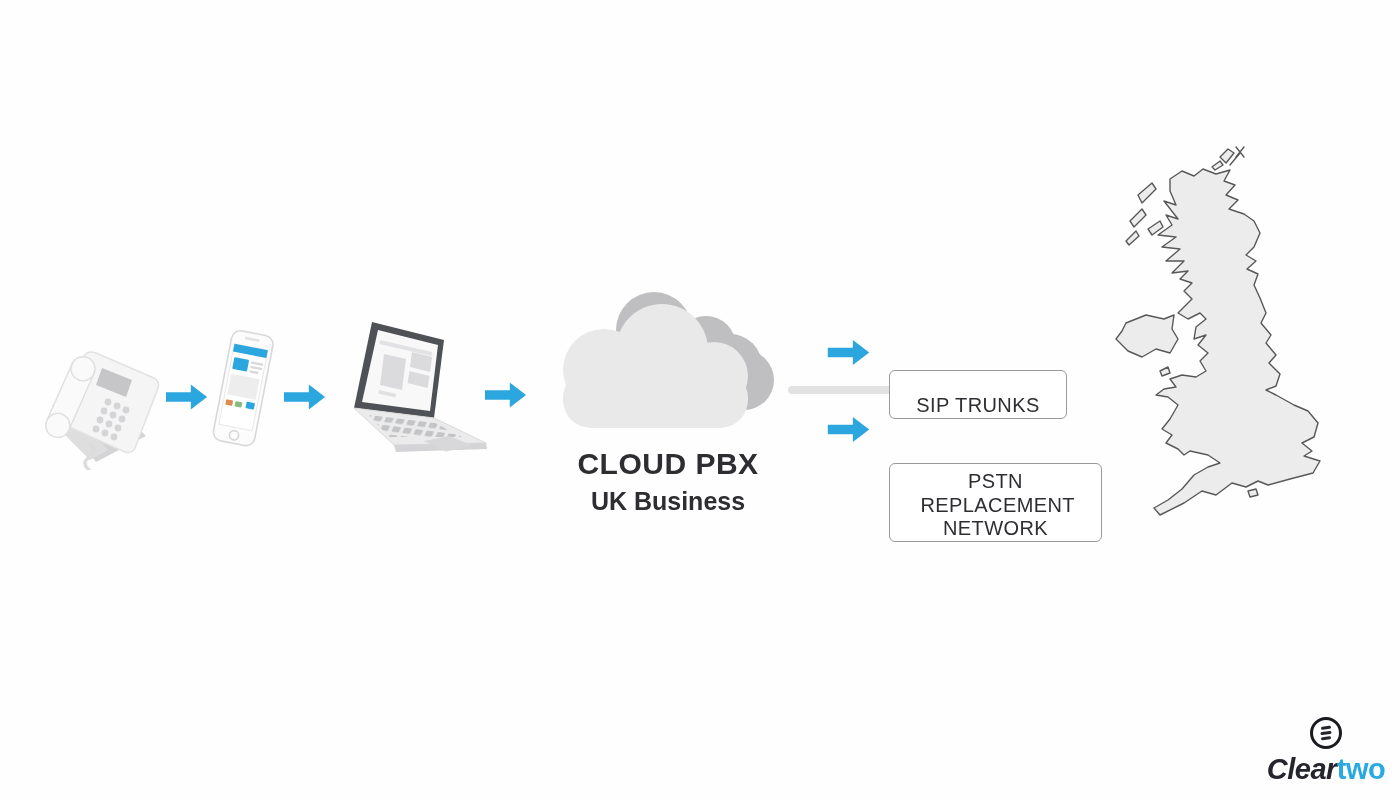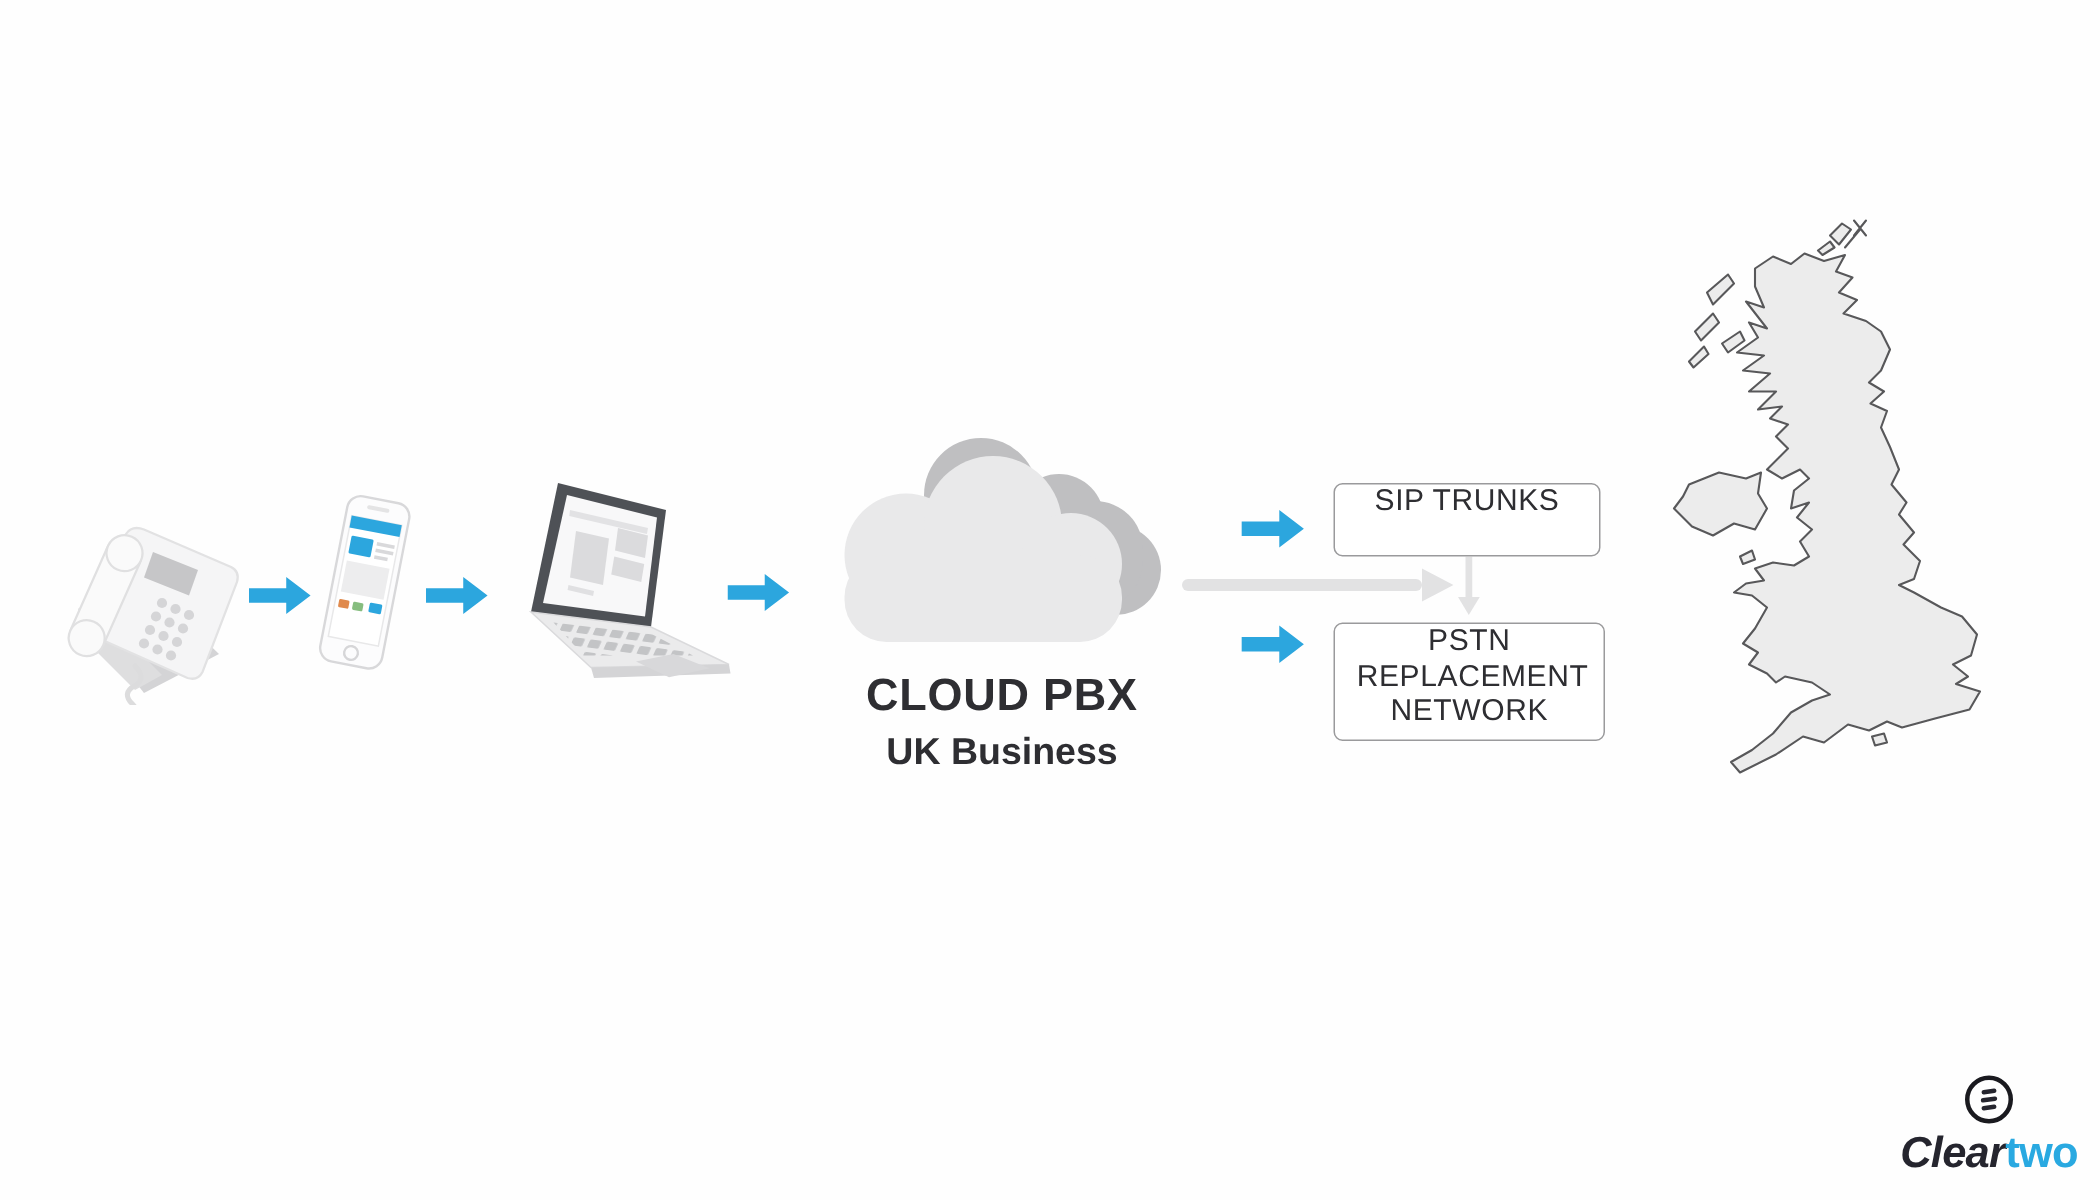--- a/index.html
+++ b/index.html
@@ -11,22 +11,22 @@
   .abs{position:absolute;}
   
   .blue-arrow svg{display:block;width:100%;height:100%;}
   .blue-arrow polygon{fill:var(--arrow-blue);}
   .gray-arrow rect{fill:var(--arrow-gray);}
   .gray-arrow polygon{fill:var(--arrow-gray);}
   
   .node-box{
     box-sizing:border-box;background:#fff;
     border:1.5px solid var(--box-border);border-radius:6px;
-    display:flex;align-items:flex-start;justify-content:center;text-align:center;
-    color:var(--text-dark);font-size:20px;letter-spacing:.4px;line-height:1.18;
+    display:flex;align-items:flex-end;justify-content:center;text-align:center;
+    color:var(--text-dark);font-size:20px;letter-spacing:.4px;line-height:1.18;margin-top:48px;
   }
   .node-box .inner{max-width:150px;}
   
   .cloud-caption{width:250px;text-align:center;color:var(--text-dark);}
   .cloud-title{font-size:30px;font-weight:bold;letter-spacing:.5px;}
   .cloud-subtitle{font-size:25px;margin-top:6px;font-weight:bold;}
   
   .logo{width:170px;text-align:center;}
   .logo-icon{display:block;margin:0 auto;}
   .logo-text{font-size:29px;font-weight:bold;letter-spacing:-.5px;margin-top:3px;}
@@ -184,21 +184,21 @@
 <div class="abs blue-arrow" style="left:822px;top:416px;width:54px;height:27px;">
   <svg viewBox="0 0 44 28">
       <polygon points="0,9 26,9 26,1 43,14 26,27 26,19 0,19"></polygon>
     </svg>
 </div>
 
 <div class="abs node-box" style="left:889px;top:322px;width:178px;height:49px;">
   <span class="inner">SIP TRUNKS</span>
 </div>
 
-<div class="abs node-box" style="left:889px;top:415px;width:181px;height:79px;">
+<div class="abs node-box" style="left:889px;top:415px;width:213px;height:79px;">
   <span class="inner">PSTN REPLACEMENT NETWORK</span>
 </div>
 
 <div class="abs" style="left:1103px;top:143px;width:250px;height:400px;">
   <svg viewBox="0 0 240 400" width="250" height="400">
 
     <path class="map-shape" d="M62,36 L74,28 L86,33 L95,26 L108,31 L122,27
       L116,38 L127,42 L118,52 L130,57 L121,66 L136,71 L146,78 L152,90
       L146,104 L138,112 L148,118 L139,126 L150,131 L146,142 L152,155
       L158,170 L153,180 L163,192 L158,200 L168,212 L161,220 L172,231

